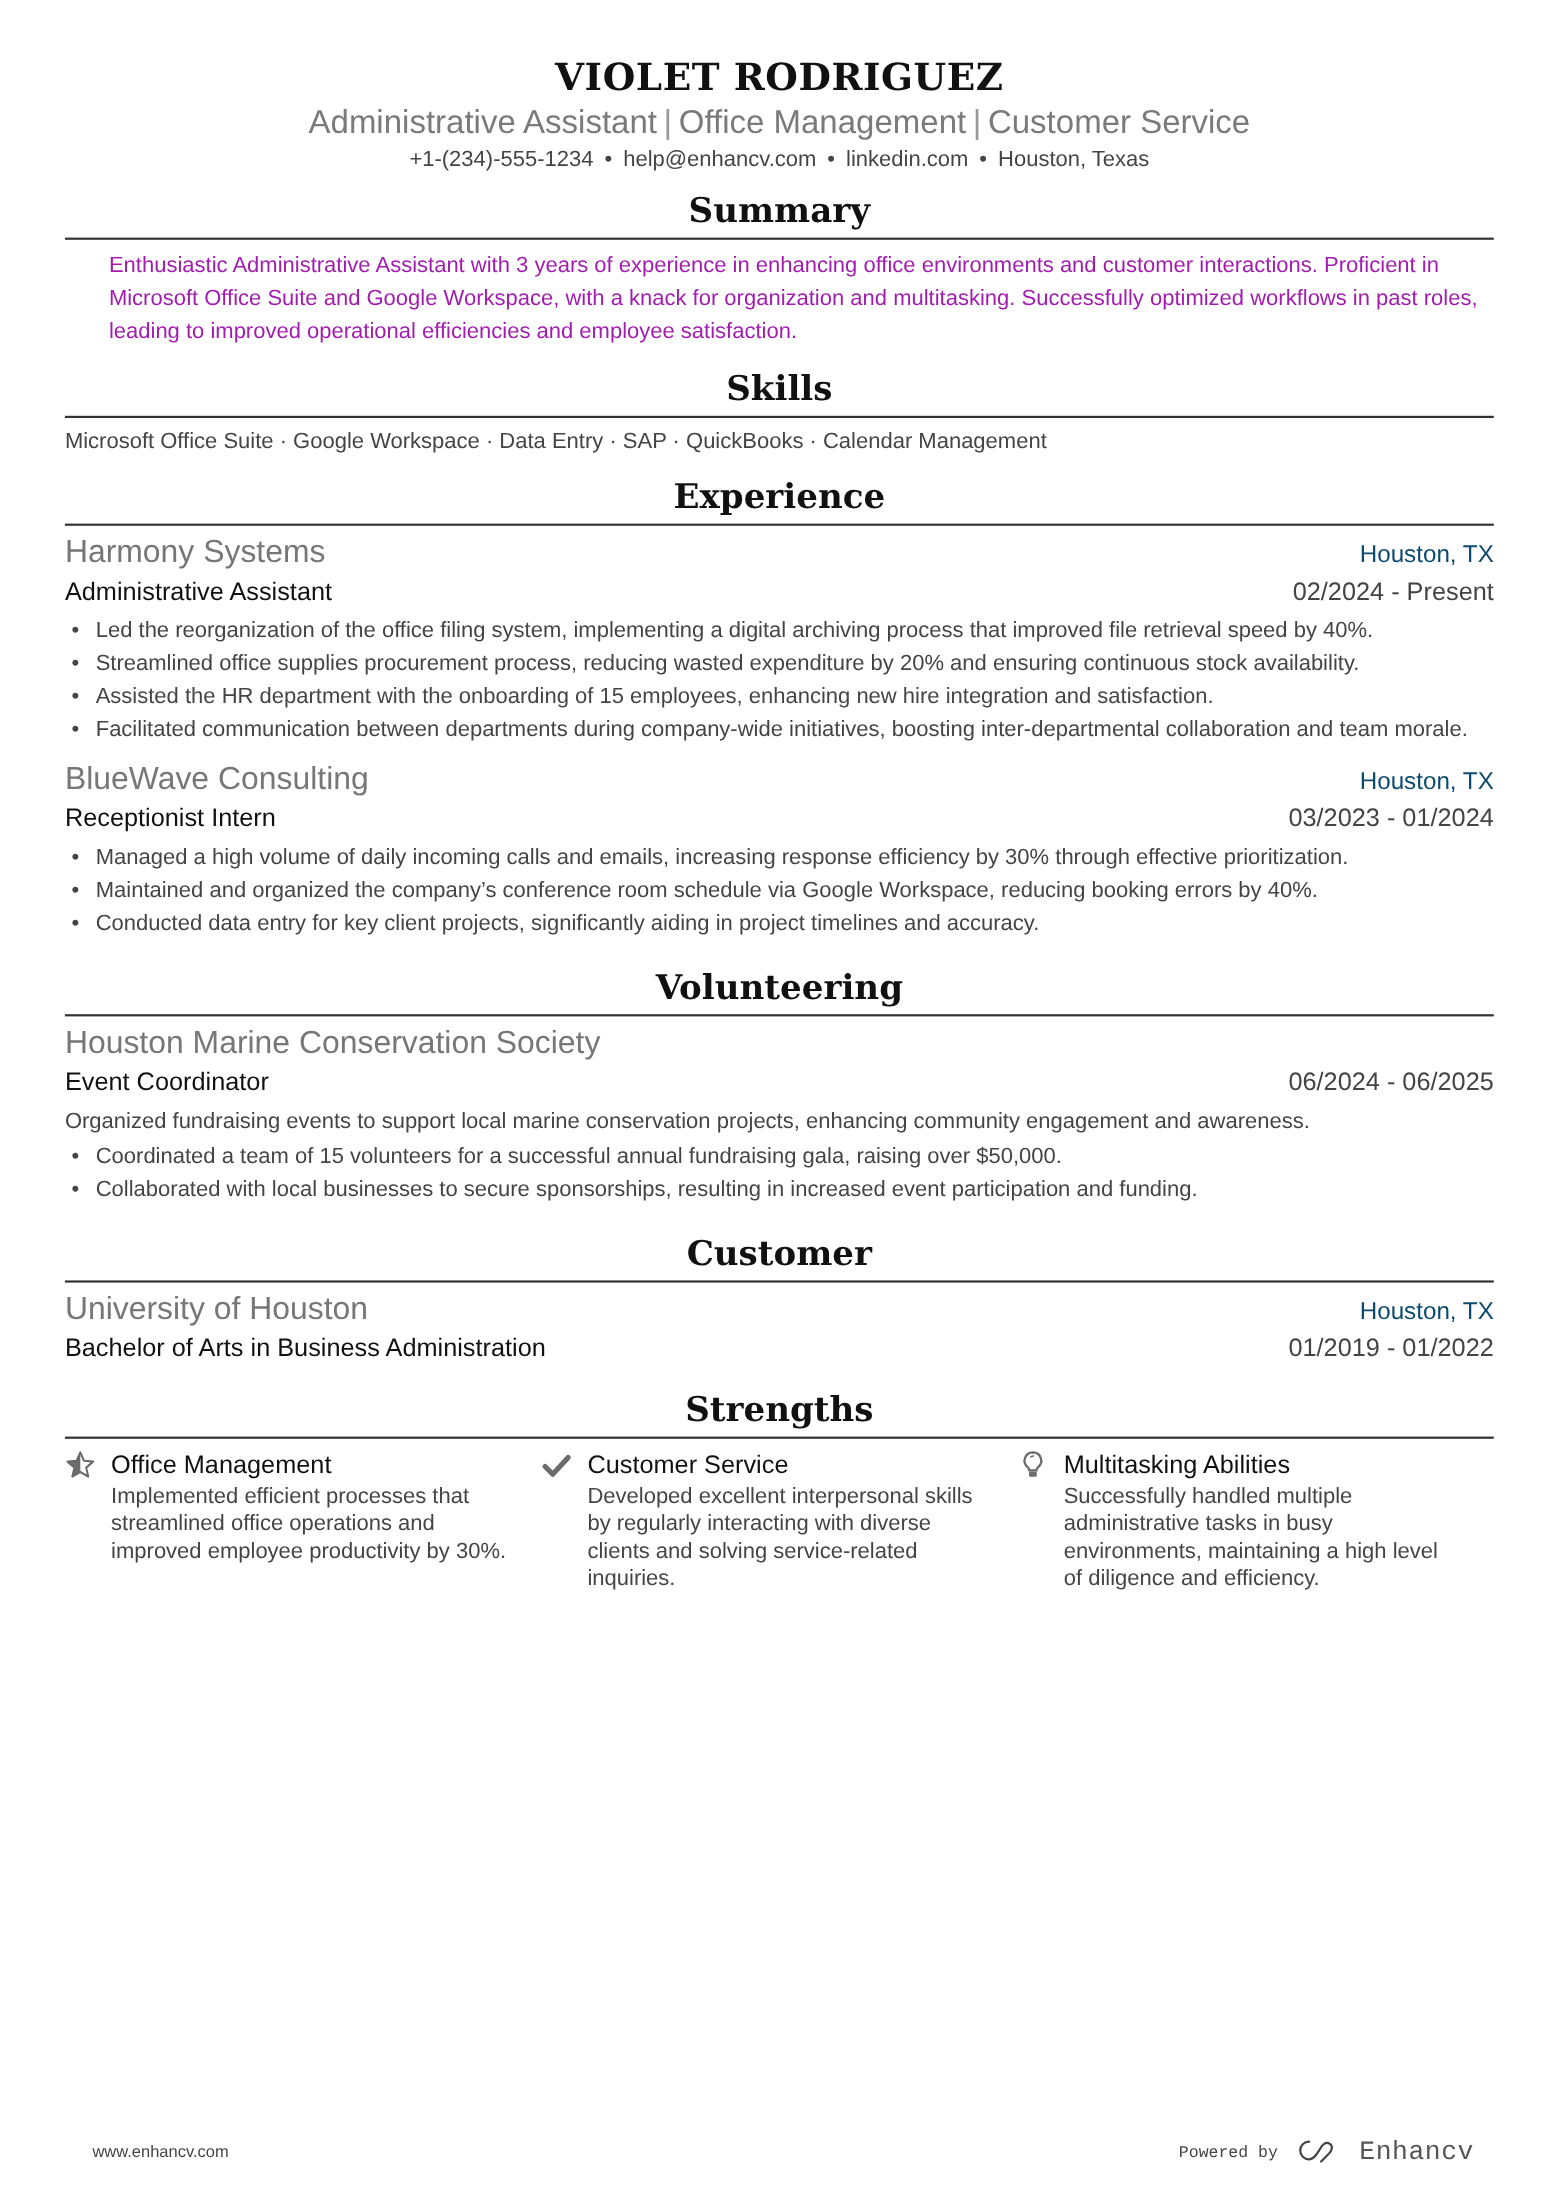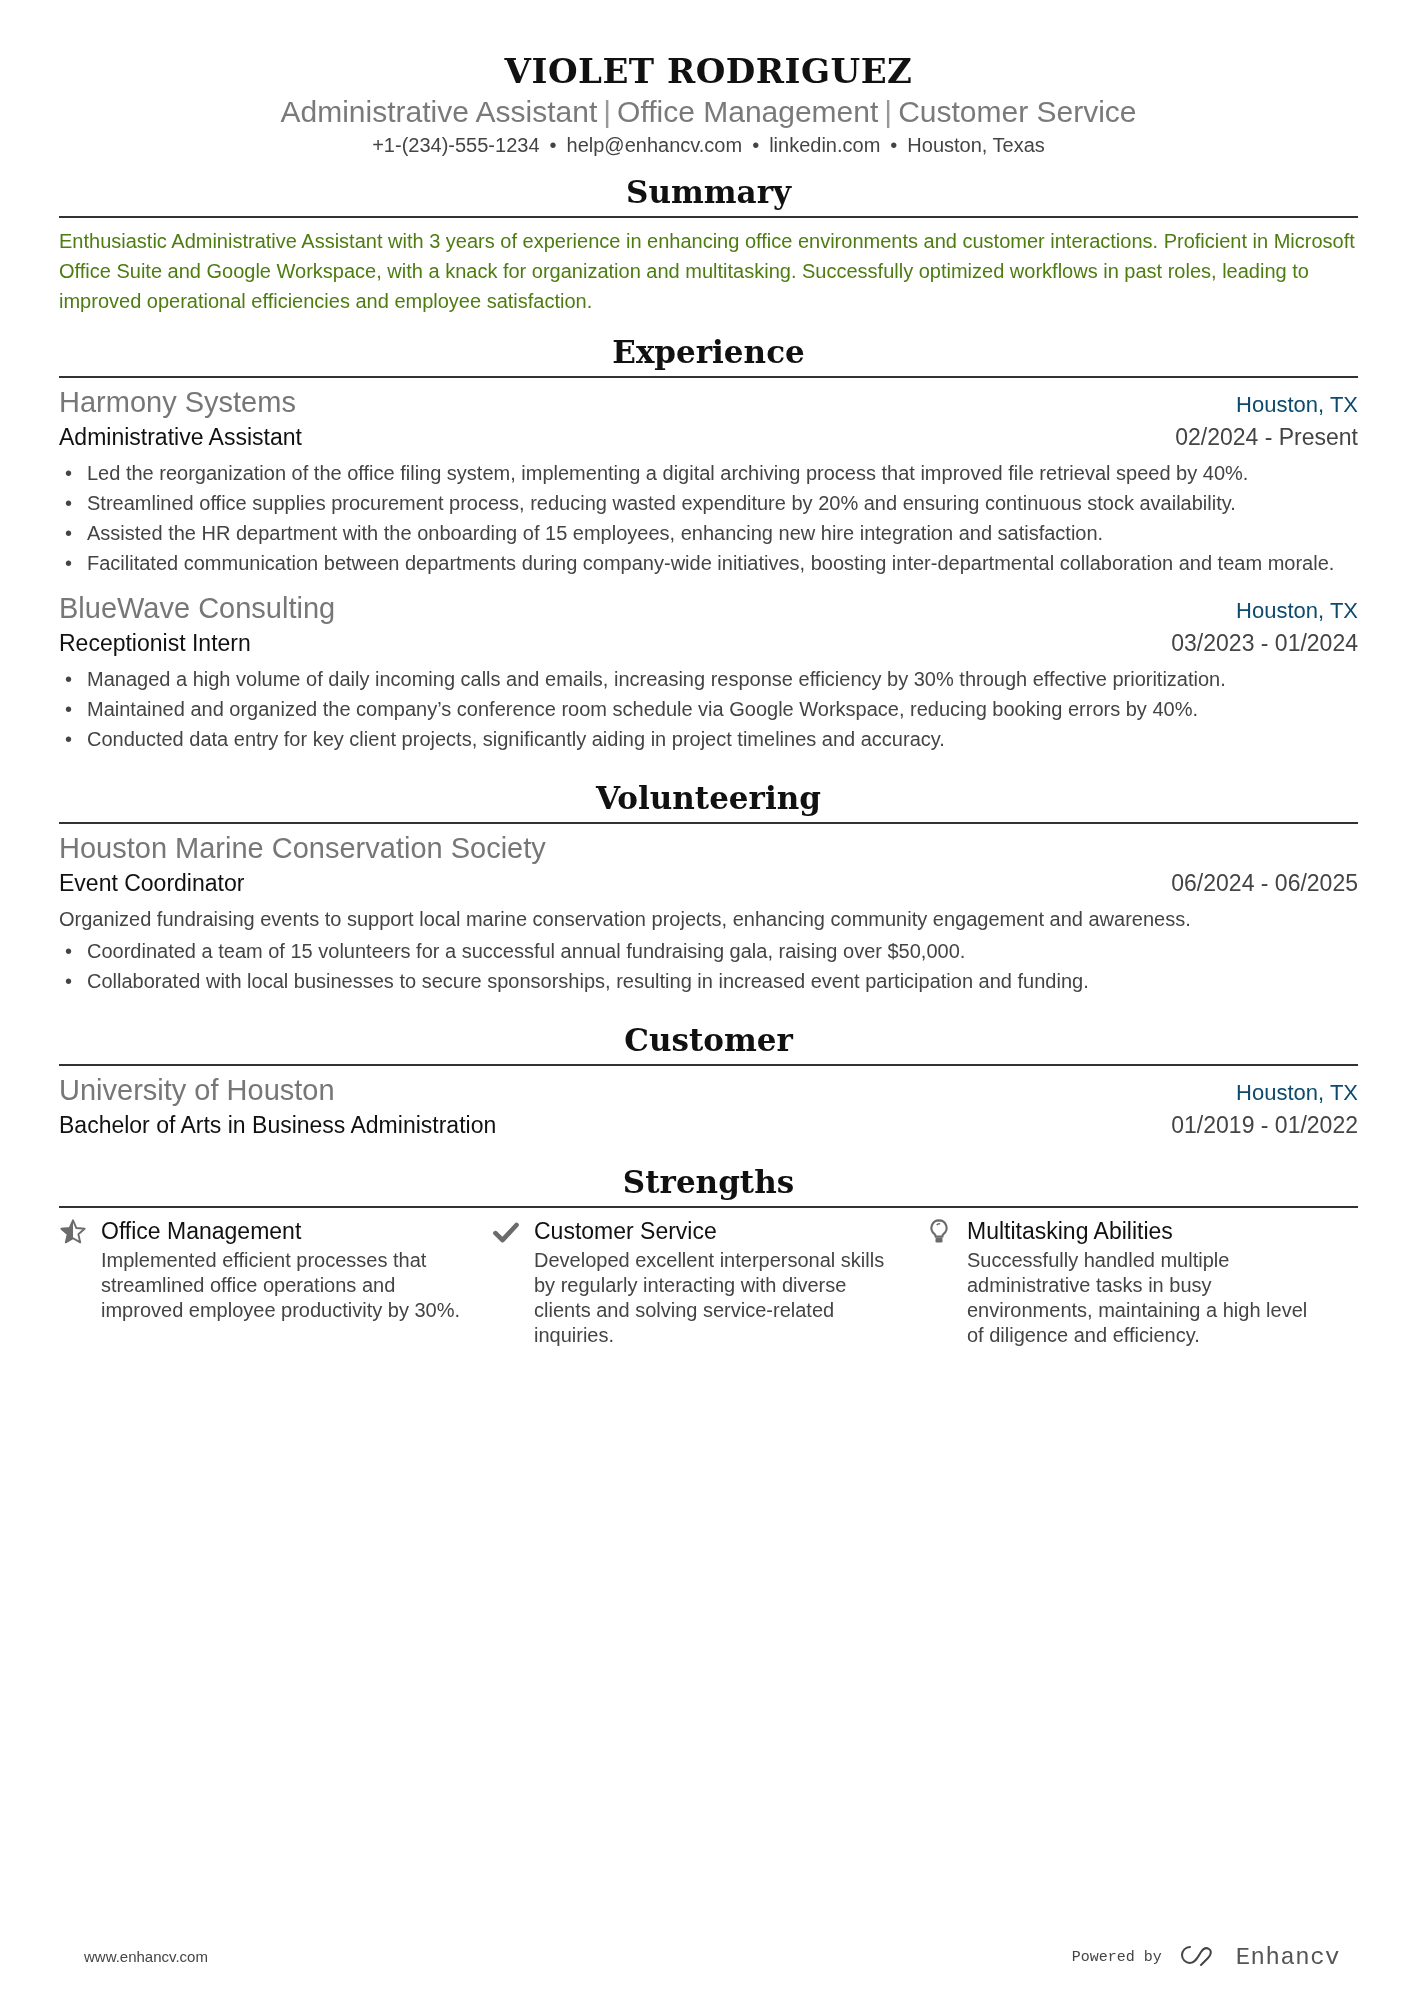--- a/index.html
+++ b/index.html
@@ -5,21 +5,21 @@
   html, body { margin:0; padding:0; background:#ffffff; }
   body { width:1410px; height:1995px; position:relative; font-family:"Liberation Sans", sans-serif; color:#333; }
   .page { position:absolute; left:59px; right:52px; top:0; }
   .name { text-align:center; font-family:"DejaVu Serif", serif; font-weight:bold; font-size:34px; color:#111; margin-top:50px; letter-spacing:0.5px; line-height:42px; }
   .headline { text-align:center; font-size:30px; color:#7a7a7a; line-height:36px; margin-top:2px; }
   .headline .sep { color:#999; padding:0 6px; }
   .contacts { text-align:center; font-size:20px; color:#444; line-height:26px; margin-top:2px; }
   .contacts .dot { padding:0 10px; }
   .section-title { text-align:center; font-family:"DejaVu Serif", serif; font-weight:bold; font-size:31px; color:#111; line-height:36px; }
   .rule { border-top:2px solid #333; margin-top:6px; }
-  .summary { font-size:20px; line-height:30px; color:#4d7c0f; margin-top:8px; }
+  .summary { font-size:20px; line-height:30px; color:#a21caf; margin-top:8px;margin-left:40px; }
   .skills { font-size:20px; line-height:30px; color:#444; margin-top:6px; }
   .entry-top { display:flex; justify-content:space-between; align-items:baseline; }
   .company { font-size:29px; color:#777; line-height:36px;text-align:right; }
   .loc { font-size:22px; color:#0c4a6e; }
   .role-row { display:flex; justify-content:space-between; align-items:baseline; margin-top:2px; }
   .role { font-size:23px; color:#111; line-height:30px; }
   .dates { font-size:23px; color:#444; }
   ul.bullets { margin:6px 0 0 0; padding-left:28px; list-style:none; }
   ul.bullets li { position:relative; font-size:20px; line-height:30px; color:#444; }
   ul.bullets li::before { content:"•"; position:absolute; left:-22px; color:#444; }
@@ -46,20 +46,25 @@
   <div class="contacts">
     <span>+1-(234)-555-1234</span><span class="dot">•</span><span>help@enhancv.com</span><span class="dot">•</span><span>linkedin.com</span><span class="dot">•</span><span>Houston, Texas</span>
   </div>
 
   <div style="margin-top:16px">
     <div class="section-title">Summary</div>
     <div class="rule"></div>
     <div class="summary">Enthusiastic Administrative Assistant with 3 years of experience in enhancing office environments and customer interactions. Proficient in Microsoft Office Suite and Google Workspace, with a knack for organization and multitasking. Successfully optimized workflows in past roles, leading to improved operational efficiencies and employee satisfaction.</div>
   </div>
 
+  <div style="margin-top:20px">
+    <div class="section-title">Skills</div>
+    <div class="rule"></div>
+    <div class="skills">Microsoft Office Suite · Google Workspace · Data Entry · SAP · QuickBooks · Calendar Management</div>
+  </div>
 
   <div style="margin-top:18px">
     <div class="section-title">Experience</div>
     <div class="rule"></div>
 
     <div style="margin-top:6px">
       <div class="entry-top">
         <span class="company">Harmony Systems</span>
         <span class="loc">Houston, TX</span>
       </div>

